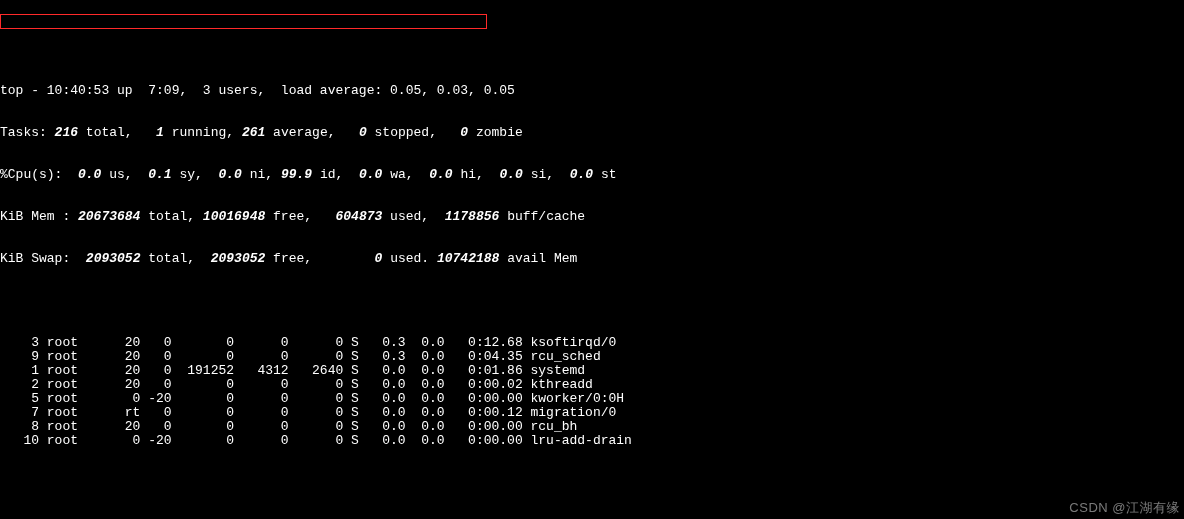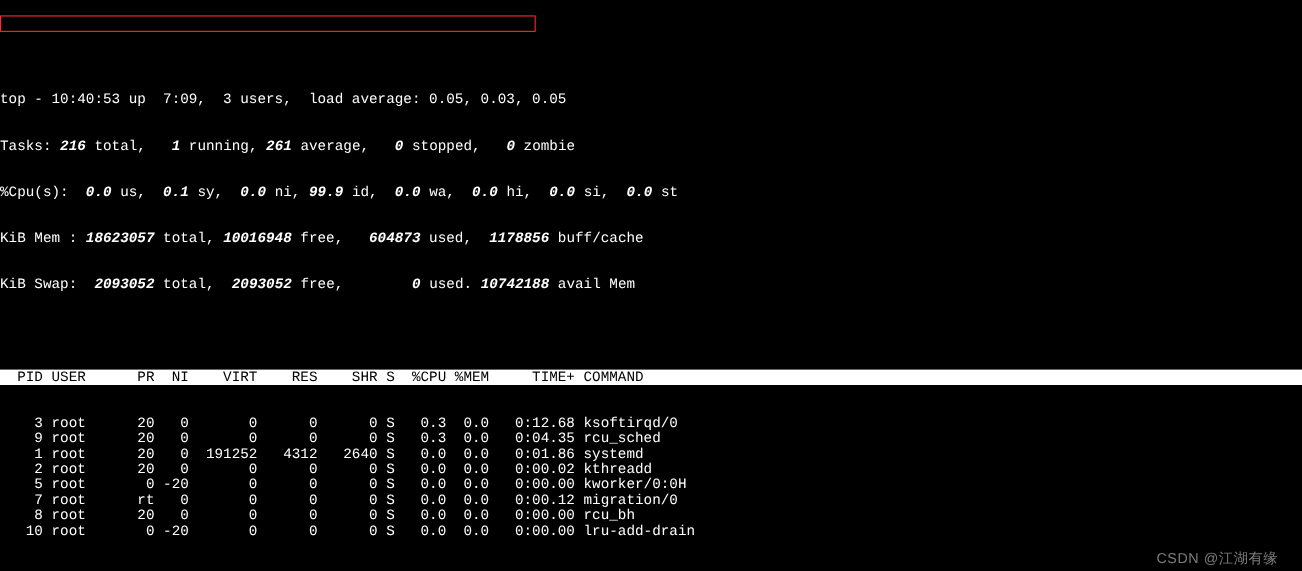--- a/index.html
+++ b/index.html
@@ -22,43 +22,42 @@
     border: 1px solid #ff2a2a;
     pointer-events: none;
   }
   .header-row {
     background: #fff;
     color: #000;
     display: inline-block;
   }
   .watermark {
     position: absolute;
-    right: 22px;
+    right: 4px;
     bottom: 4px;
     color: rgba(220,220,220,0.55);
     font-family: sans-serif;
     font-size: 13px;
     letter-spacing: 0.5px;
     pointer-events: none;
   }
   .b { font-weight: bold; font-style: italic; }
 </style>
 </head>
 <body>
 
 
 
 <div class="term">
   <div class="line">top - 10:40:53 up  7:09,  3 users,  load average: 0.05, 0.03, 0.05</div>
   <div class="line"><span>Tasks: </span><span class="b">216 </span><span>total,   </span><span class="b">1 </span><span>running, </span><span class="b">261 </span><span>average,   </span><span class="b">0 </span><span>stopped,   </span><span class="b">0 </span><span>zombie</span></div>
   <div class="line"><span>%Cpu(s):  </span><span class="b">0.0 </span><span>us,  </span><span class="b">0.1 </span><span>sy,  </span><span class="b">0.0 </span><span>ni, </span><span class="b">99.9 </span><span>id,  </span><span class="b">0.0 </span><span>wa,  </span><span class="b">0.0 </span><span>hi,  </span><span class="b">0.0 </span><span>si,  </span><span class="b">0.0 </span><span>st</span></div>
-  <div class="line"><span>KiB Mem : </span><span class="b">18623057 </span><span>total, </span><span class="b">10016948 </span><span>free,   </span><span class="b">604873 </span><span>used,  </span><span class="b">1178856 </span><span>buff/cache</span></div>
+  <div class="line"><span>KiB Mem : </span><span class="b">20673684 </span><span>total, </span><span class="b">10016948 </span><span>free,   </span><span class="b">604873 </span><span>used,  </span><span class="b">1178856 </span><span>buff/cache</span></div>
   <div class="line"><span>KiB Swap:  </span><span class="b">2093052 </span><span>total,  </span><span class="b">2093052 </span><span>free,        </span><span class="b">0 </span><span>used. </span><span class="b">10742188 </span><span>avail Mem </span></div>
   <div class="line"> </div>
-  <div class="line"><span class="header-row">  PID USER      PR  NI    VIRT    RES    SHR S  %CPU %MEM     TIME+ COMMAND                                                                                 </span></div>
   <div id="process-list"><div class="line">    3 root      20   0       0      0      0 S   0.3  0.0   0:12.68 ksoftirqd/0</div><div class="line">    9 root      20   0       0      0      0 S   0.3  0.0   0:04.35 rcu_sched</div><div class="line">    1 root      20   0  191252   4312   2640 S   0.0  0.0   0:01.86 systemd</div><div class="line">    2 root      20   0       0      0      0 S   0.0  0.0   0:00.02 kthreadd</div><div class="line">    5 root       0 -20       0      0      0 S   0.0  0.0   0:00.00 kworker/0:0H</div><div class="line">    7 root      rt   0       0      0      0 S   0.0  0.0   0:00.12 migration/0</div><div class="line">    8 root      20   0       0      0      0 S   0.0  0.0   0:00.00 rcu_bh</div><div class="line">   10 root       0 -20       0      0      0 S   0.0  0.0   0:00.00 lru-add-drain</div></div>
 </div>
 
 <div class="highlight-box" id="hl" style="left: 0px; top: 14px; width: 487px; height: 15px;"></div>
 
 <div class="watermark">CSDN @江湖有缘</div>
 
 
 
 

